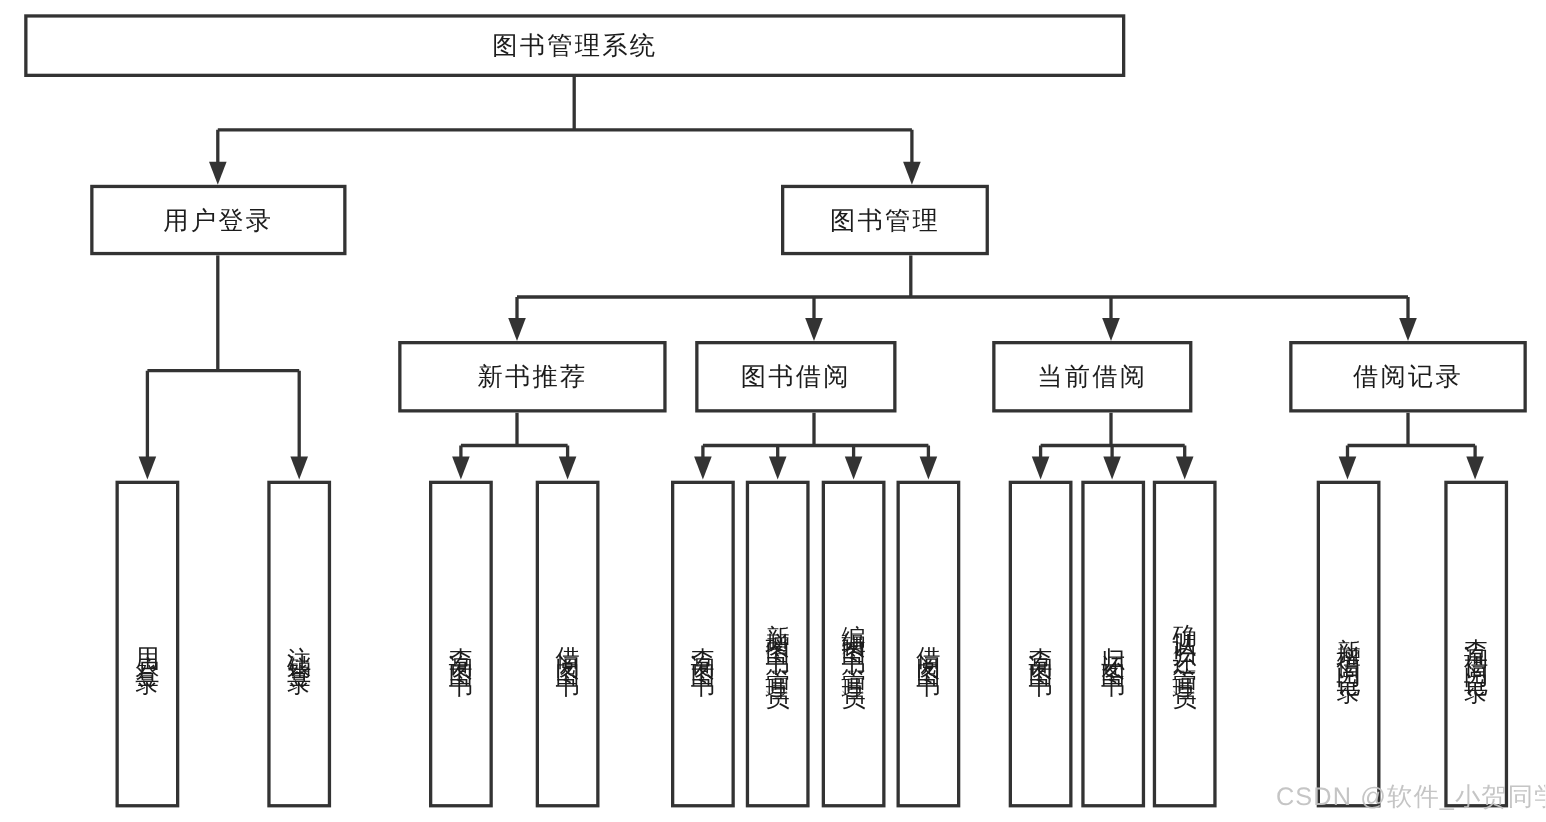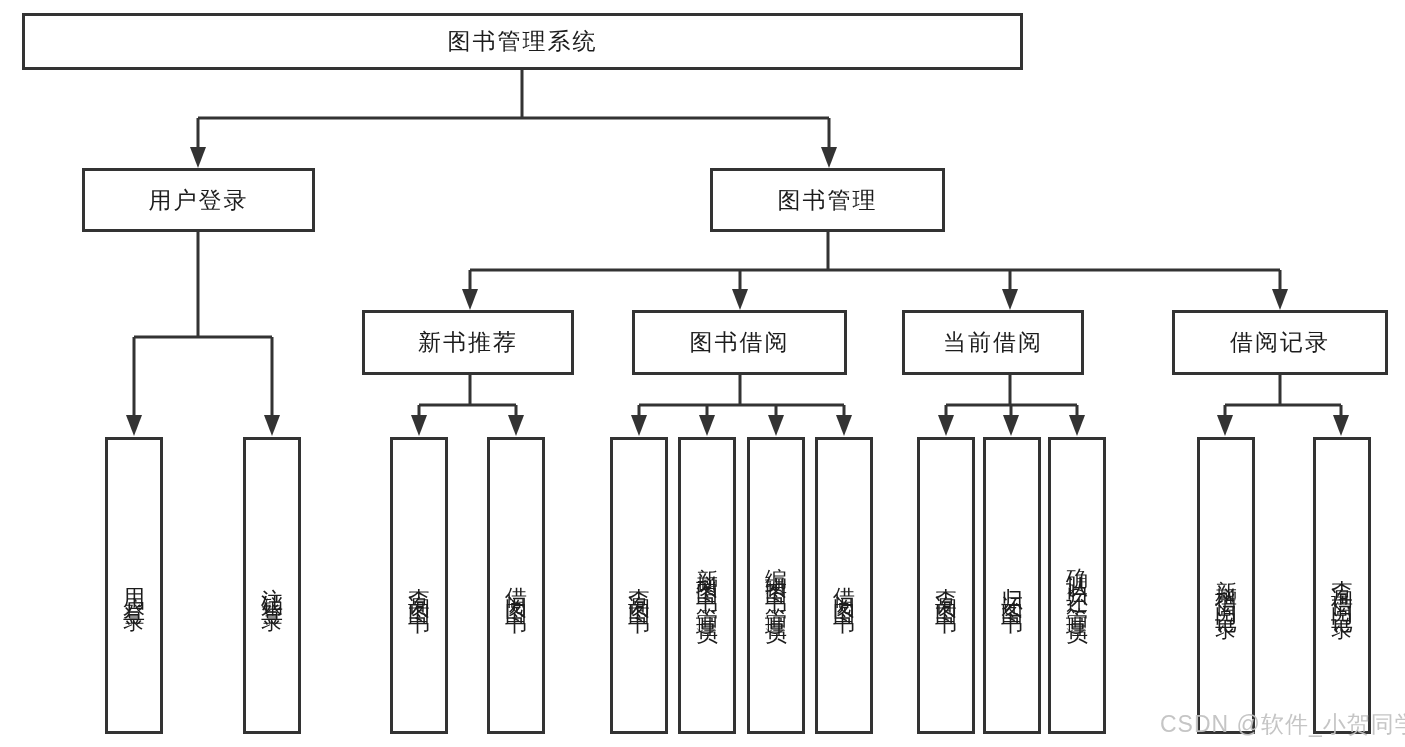--- a/index.html
+++ b/index.html
@@ -39,24 +39,24 @@
   }
   .box.v {
     writing-mode: vertical-rl;
     font-size: 22px;
     letter-spacing: 8px;
     line-height: 1;
     white-space: nowrap;
   }
   .root   { left: 22px;  top: 13px;  width: 1001px; height: 57px; }
   .lvl2-a { left: 82px;  top: 168px; width: 233px;  height: 64px; }
-  .lvl2-b { left: 710px; top: 168px; width: 235px;  height: 64px; }
+  .lvl2-b { left: 710px; top: 168px; width: 189px;  height: 64px; }
   .lvl3   { top: 310px; height: 65px; }
-  .lvl3-a { left: 362px;  width: 212px; }
-  .lvl3-b { left: 632px;  width: 215px; }
+  .lvl3-a { left: 362px;  width: 244px; }
+  .lvl3-b { left: 632px;  width: 183px; }
   .lvl3-c { left: 902px;  width: 182px; }
   .lvl3-d { left: 1172px; width: 216px; }
   .leaf   { top: 437px; width: 58px; height: 297px; }
   .g1-1 { left: 105px; }  .g1-2 { left: 243px; }
   .g2-1 { left: 390px; }  .g2-2 { left: 487px; }
   .g3-1 { left: 610px; }  .g3-2 { left: 678px; }
   .g3-3 { left: 747px; }  .g3-4 { left: 815px; }
   .g4-1 { left: 917px; }  .g4-2 { left: 983px; }  .g4-3 { left: 1048px; }
   .g5-1 { left: 1197px; } .g5-2 { left: 1313px; }
   .watermark {

